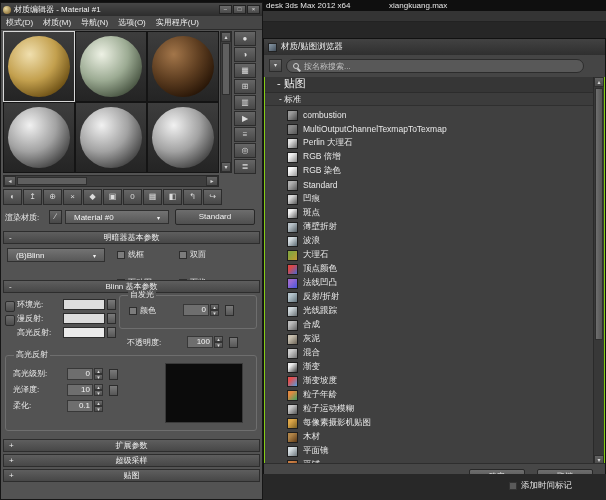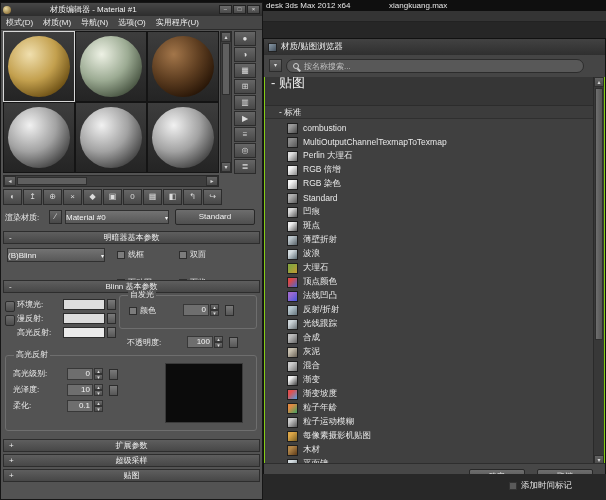--- a/index.html
+++ b/index.html
@@ -12,21 +12,21 @@
   .main-titlebar span{position:absolute;top:1px;white-space:nowrap;}
   .menustrip{position:absolute;left:260px;top:11px;width:346px;height:11px;background:#343434;border-bottom:1px solid #222;}
   .statusfrag{position:absolute;left:263px;top:474px;width:343px;height:26px;background:#282828;}
   .statusfrag .txt{position:absolute;left:246px;top:6px;font-size:8.5px;color:#e2e2e2;display:flex;gap:4px;align-items:center;white-space:nowrap;}
   .tag-ic{width:8px;height:8px;background:#5a5a5a;border:1px solid #333;display:inline-block;}
 
   
   .med{position:absolute;left:0;top:2px;width:263px;height:498px;background:#535353;border:1px solid #161616;}
   .med-title{position:absolute;left:0;top:0;width:100%;height:13px;background:linear-gradient(#474747,#2d2d2d);display:flex;align-items:center;gap:3px;padding:0 2px;}
   .med-icon{width:8px;height:8px;background:radial-gradient(circle at 35% 30%,#e8d8a0,#7a5a20);border-radius:50%;flex:0 0 auto;}
-  .med-title-text{font-size:8px;color:#f2f2f2;white-space:nowrap;margin-left:36px;}
+  .med-title-text{font-size:8px;color:#f2f2f2;white-space:nowrap;}
   .winbtns{margin-left:auto;display:flex;gap:1px;}
   .wbtn{width:13px;height:9px;background:linear-gradient(#6c6c6c,#494949);border:1px solid #222;color:#ddd;font-size:6px;line-height:7px;text-align:center;}
   .med-menu{position:absolute;left:0;top:13px;width:100%;height:14px;background:#464646;border-bottom:1px solid #2b2b2b;display:flex;align-items:center;}
   .menu-item{font-size:8px;color:#ebebeb;padding:0 5px;white-space:nowrap;}
 
   .slots{position:absolute;left:2px;top:28px;width:216px;height:142px;background:#1e1e1e;font-size:0;}
   .slot{display:inline-block;width:72px;height:71px;border:1px solid #141414;background:linear-gradient(#3d3d3d,#242424);position:relative;}
   .slot.active{border:1px solid #d8d8d8;}
   .sphere{position:absolute;left:4px;top:4px;width:62px;height:61px;border-radius:50%;}
 
@@ -40,21 +40,21 @@
   .hscroll .sb-right{position:absolute;right:0;top:0;width:12px;height:100%;}
   .hthumb{position:absolute;left:13px;top:1px;width:70px;height:8px;background:#5f5f5f;border:1px solid #2e2e2e;}
 
   .tbtn{background:linear-gradient(#666,#484848);border:1px solid #2c2c2c;color:#dcdcdc;font-size:8px;text-align:center;}
   .vtools{position:absolute;left:233px;top:28px;width:24px;}
   .vtools .tbtn{width:22px;height:15px;line-height:13px;margin-bottom:1px;}
   .htools{position:absolute;left:2px;top:186px;height:17px;display:flex;gap:1px;}
   .htools .tbtn{width:19px;height:16px;line-height:14px;}
 
   .lbl{position:absolute;font-size:8px;color:#eaeaea;white-space:nowrap;line-height:10px;}
-  .combo{position:absolute;height:14px;background:linear-gradient(#737373,#585858);border:1px solid #303030;color:#f4f4f4;font-size:8px;display:flex;align-items:center;padding:0 0;white-space:nowrap;}
+  .combo{position:absolute;height:14px;background:linear-gradient(#737373,#585858);border:1px solid #303030;color:#f4f4f4;font-size:8px;display:flex;align-items:center;padding:0 8px;white-space:nowrap;}
   .combo .ca{margin-left:auto;font-size:6px;}
   .btn{position:absolute;background:linear-gradient(#6d6d6d,#4f4f4f);border:1px solid #282828;color:#f2f2f2;font-size:8px;text-align:center;border-radius:2px;}
 
   .ro-hdr{position:absolute;left:2px;width:257px;height:13px;background:linear-gradient(#5e5e5e,#474747);border:1px solid #2d2d2d;text-align:center;color:#f0f0f0;font-size:8px;line-height:12px;}
   .sign{position:absolute;left:5px;top:0;font-size:8px;}
   .ro-stack{position:absolute;left:0;top:436px;width:100%;}
   .ro-bar{position:relative;margin:0 2px 2px 2px;height:13px;background:linear-gradient(#5e5e5e,#474747);border:1px solid #2d2d2d;text-align:center;color:#f0f0f0;font-size:8px;line-height:12px;}
 
   .chkgrid{position:absolute;left:116px;top:246px;display:grid;grid-template-columns:62px 62px;row-gap:17px;}
   .chk{display:flex;align-items:center;gap:3px;font-size:8px;color:#e8e8e8;white-space:nowrap;}
@@ -74,21 +74,21 @@
   
   .dlg{position:absolute;left:263px;top:38px;width:343px;height:452px;background:#84cc16;border:1px solid #111;}
   .dlg-title{height:16px;background:linear-gradient(#424242,#2f2f2f);display:flex;align-items:center;gap:4px;padding:0 4px;color:#f2f2f2;font-size:8.5px;}
   .dlg-icon{width:9px;height:9px;background:linear-gradient(135deg,#8a9aa8,#44505c);border:1px solid #222;flex:0 0 auto;}
   .search-row{position:absolute;left:0;top:16px;width:100%;height:22px;background:#454545;}
   .opt-btn{position:absolute;left:5px;top:4px;width:13px;height:13px;background:linear-gradient(#666,#484848);border:1px solid #2c2c2c;color:#dcdcdc;font-size:6px;line-height:11px;text-align:center;}
   .search-box{position:absolute;left:22px;top:4px;width:298px;height:14px;background:#585858;border:1px solid #2c2c2c;border-radius:7px;display:flex;align-items:center;gap:5px;padding:0 6px;color:#c2c2c2;font-size:8px;white-space:nowrap;}
   .mag{width:6px;height:6px;border:1.5px solid #cfcfcf;border-radius:50%;position:relative;flex:0 0 auto;}
   .mag::after{content:"";position:absolute;width:4px;height:1.5px;background:#cfcfcf;right:-3px;bottom:-2px;transform:rotate(45deg);}
   .list{position:absolute;left:1px;top:38px;width:330px;height:388px;background:#404040;overflow:hidden;}
-  .group-bar{height:29px;background:#363636;border-bottom:1px solid #2c2c2c;color:#f0f0f0;font-size:13px;line-height:12px;padding-left:6px;}
+  .group-bar{height:16px;background:#363636;border-bottom:1px solid #2c2c2c;color:#f0f0f0;font-size:11px;line-height:12px;padding-left:12px;}
   .sub-bar{height:13px;background:#3c3c3c;border-bottom:1px solid #2f2f2f;color:#ededed;font-size:8.5px;line-height:12px;padding-left:14px;margin-bottom:2px;}
   .map-row{height:14px;display:flex;align-items:center;gap:5px;padding-left:22px;color:#e9e9e9;font-size:8.5px;white-space:nowrap;}
   .map-ic{width:11px;height:11px;border:1px solid #1e1e1e;flex:0 0 auto;}
   .vsb{position:absolute;right:1px;top:38px;width:11px;height:388px;background:#383838;border-left:1px solid #2a2a2a;}
   .vsb .scrollbtn{position:absolute;left:0;width:100%;height:10px;}
   .vsb .sbt{top:0;}
   .vsb .sbb{bottom:0;}
   .vsb .thumb{position:absolute;left:1px;top:11px;width:8px;height:252px;background:linear-gradient(90deg,#6e6e6e,#555);border:1px solid #2e2e2e;}
   .dlg-bottom{position:absolute;left:0;bottom:0;width:100%;height:26px;background:#474747;border-top:1px solid #2e2e2e;}
 </style>

